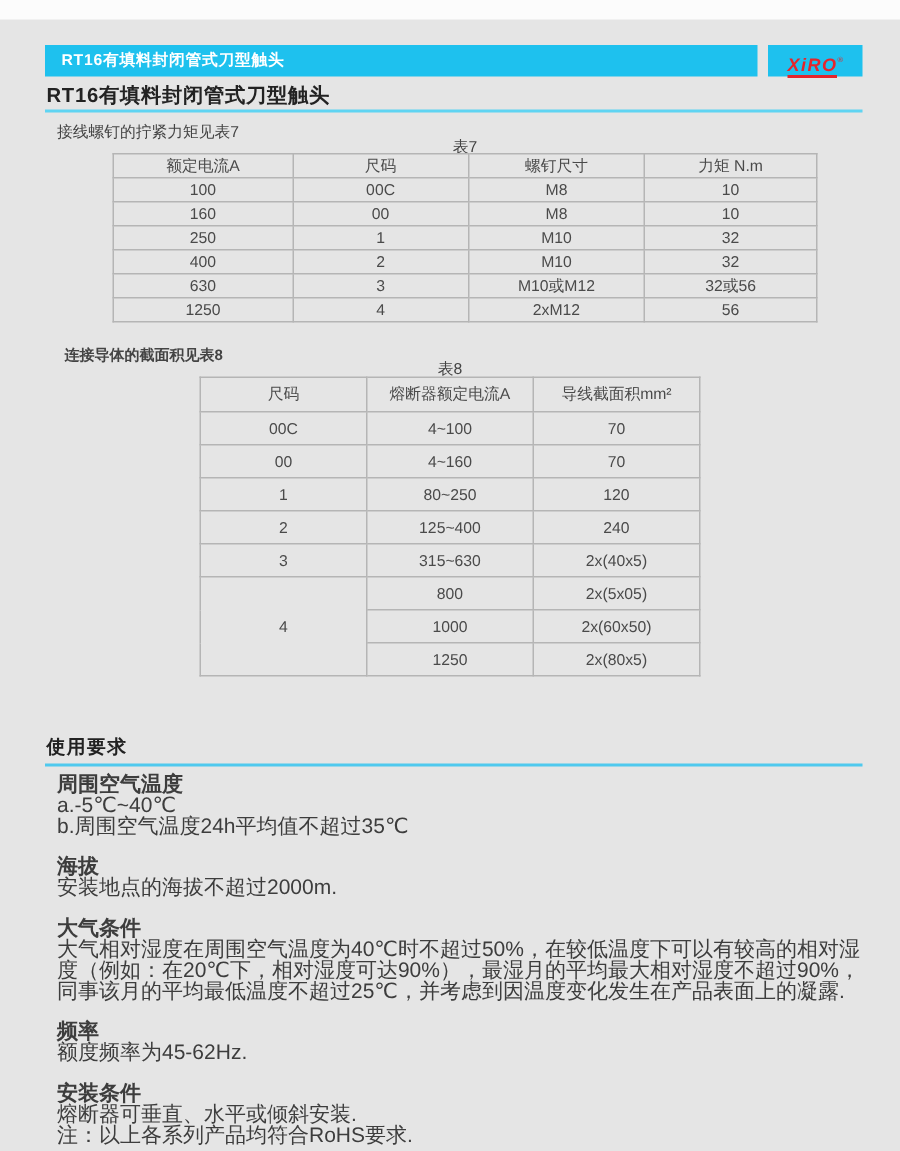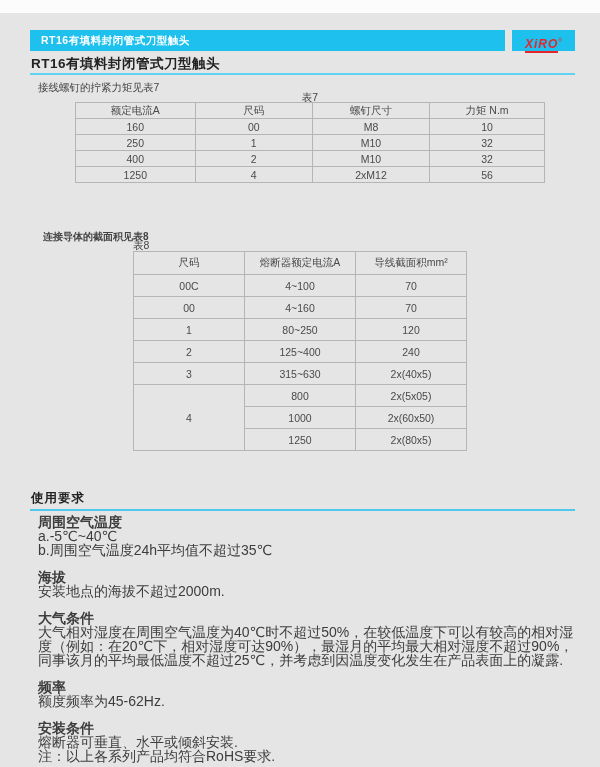--- a/index.html
+++ b/index.html
@@ -16,21 +16,21 @@
   .logo-text { color:#e5252c; font-weight:bold; font-style:italic; font-size:12px;
     border-bottom:2px solid #e5252c; letter-spacing:1px; }
   .logo-reg { color:#e5252c; font-size:5px; vertical-align:super; font-style:normal; }
 
   .page-title { position:absolute; left:31px; top:42px; font-size:13.5px; font-weight:bold; color:#222; letter-spacing:0.5px; }
   .title-rule { position:absolute; left:30px; top:60px; width:545px; height:2px; background:#5fd4f2; }
 
   .intro7 { position:absolute; left:38px; top:68px; font-size:10.5px; font-weight:normal; color:#444; }
   .cap7 { position:absolute; left:75px; top:78px; width:470px; text-align:center; font-size:10.5px; color:#444; }
   .intro8 { position:absolute; left:43px; top:217px; font-size:10px; font-weight:bold; color:#444; }
-  .cap8 { position:absolute; left:133px; top:226px; width:334px; text-align:left; font-size:10.5px; color:#444; }
+  .cap8 { position:absolute; left:133px; top:226px; width:334px; text-align:center; font-size:10.5px; color:#444; }
 
   table { border-collapse:collapse; table-layout:fixed; }
   th,td { border:1px solid #b5b5b5; text-align:center; font-weight:normal;
     font-size:10.5px; color:#4a4a4a; overflow:hidden; }
   .table7 { position:absolute; left:75px; top:89px; width:470px; }
   .table7 th,.table7 td { height:16px; }
   .table7 col:nth-child(1){width:25.5%;} .table7 col:nth-child(2){width:25%;}
   .table7 col:nth-child(3){width:25%;} .table7 col:nth-child(4){width:24.5%;}
   .table8 { position:absolute; left:133px; top:238px; width:334px; }
   .table8 th { height:23px; }
@@ -71,36 +71,48 @@
     <thead>
       <tr>
         <th>额定电流A</th>
         <th>尺码</th>
         <th>螺钉尺寸</th>
         <th>力矩  N.m</th>
       </tr>
     </thead>
     <tbody>
         <tr>
+          <td>100</td>
+          <td>00C</td>
+          <td>M8</td>
+          <td>10</td>
+        </tr>
+        <tr>
           <td>160</td>
           <td>00</td>
           <td>M8</td>
           <td>10</td>
         </tr>
         <tr>
           <td>250</td>
           <td>1</td>
           <td>M10</td>
           <td>32</td>
         </tr>
         <tr>
           <td>400</td>
           <td>2</td>
           <td>M10</td>
           <td>32</td>
+        </tr>
+        <tr>
+          <td>630</td>
+          <td>3</td>
+          <td>M10或M12</td>
+          <td>32或56</td>
         </tr>
         <tr>
           <td>1250</td>
           <td>4</td>
           <td>2xM12</td>
           <td>56</td>
         </tr>
       </tbody>
   </table>
 

